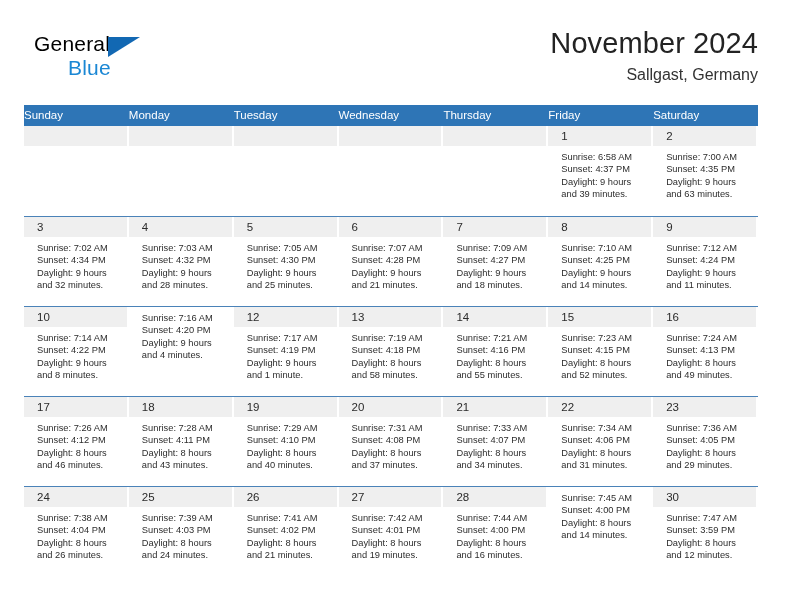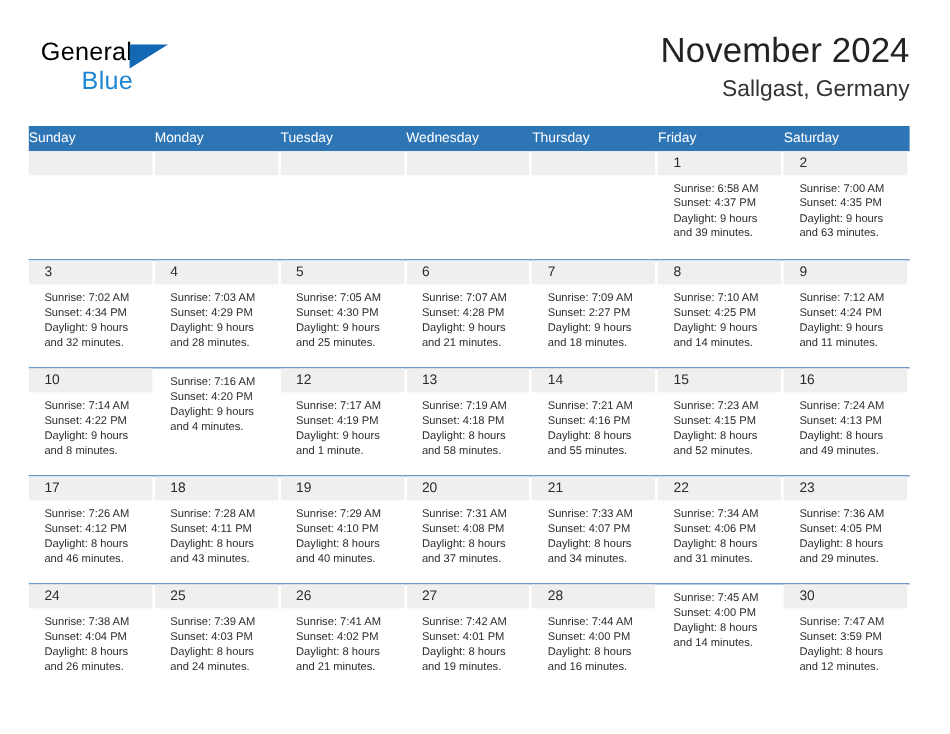--- a/index.html
+++ b/index.html
@@ -73,21 +73,21 @@
   }
   .cal-title {
     font-size: 29px;
     line-height: 34px;
     color: #232323;
     font-weight: normal;
     letter-spacing: .1px;
   }
   .cal-sub {
     margin-top: 6px;
-    font-size: 19px;
+    font-size: 16px;
     line-height: 18px;
     color: #333333;
   }
 
   
   .calendar {
     position: absolute;
     left: 24px;
     top: 105px;
     width: 734px;
@@ -245,21 +245,21 @@
               <div class="cell-line">Daylight: 9 hours</div>
               <div class="cell-line">and 32 minutes.</div>
             </div>
           </div>
           <div class="cell">
             <div class="daynum-band">
               <div class="daynum">4</div>
             </div>
             <div class="cell-body">
               <div class="cell-line">Sunrise: 7:03 AM</div>
-              <div class="cell-line">Sunset: 4:29 PM</div>
+              <div class="cell-line">Sunset: 4:32 PM</div>
               <div class="cell-line">Daylight: 9 hours</div>
               <div class="cell-line">and 28 minutes.</div>
             </div>
           </div>
           <div class="cell">
             <div class="daynum-band">
               <div class="daynum">5</div>
             </div>
             <div class="cell-body">
               <div class="cell-line">Sunrise: 7:05 AM</div>
@@ -278,21 +278,21 @@
               <div class="cell-line">Daylight: 9 hours</div>
               <div class="cell-line">and 21 minutes.</div>
             </div>
           </div>
           <div class="cell">
             <div class="daynum-band">
               <div class="daynum">7</div>
             </div>
             <div class="cell-body">
               <div class="cell-line">Sunrise: 7:09 AM</div>
-              <div class="cell-line">Sunset: 2:27 PM</div>
+              <div class="cell-line">Sunset: 4:27 PM</div>
               <div class="cell-line">Daylight: 9 hours</div>
               <div class="cell-line">and 18 minutes.</div>
             </div>
           </div>
           <div class="cell">
             <div class="daynum-band">
               <div class="daynum">8</div>
             </div>
             <div class="cell-body">
               <div class="cell-line">Sunrise: 7:10 AM</div>

